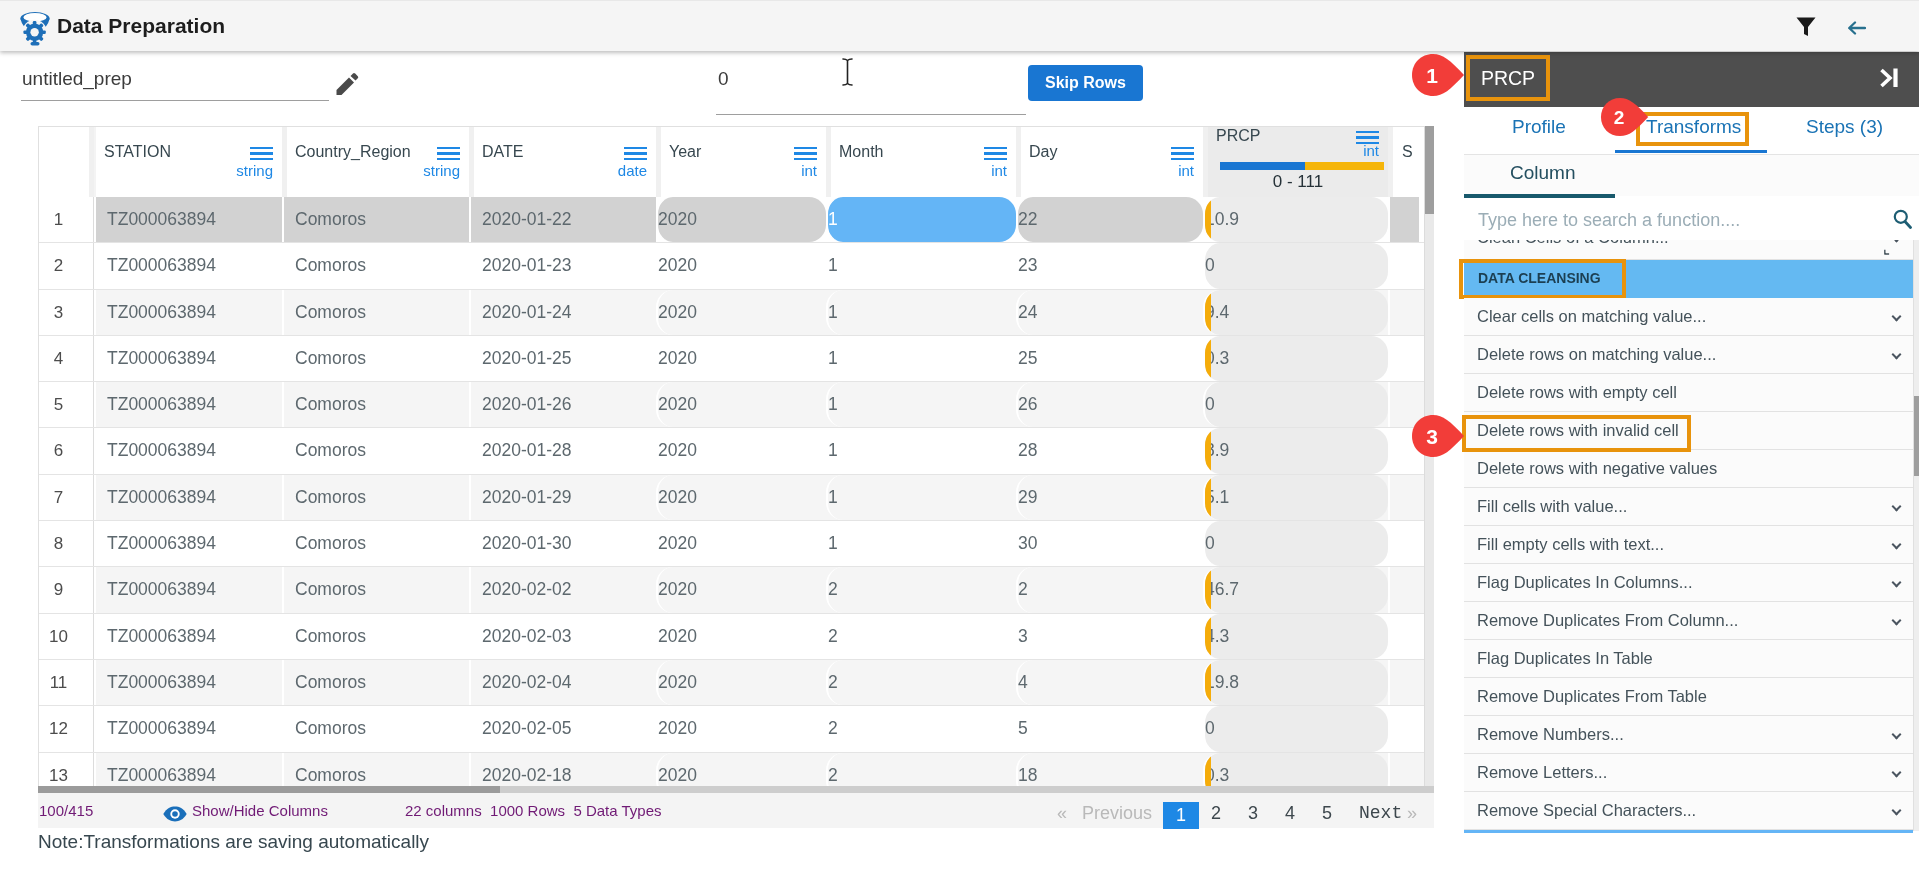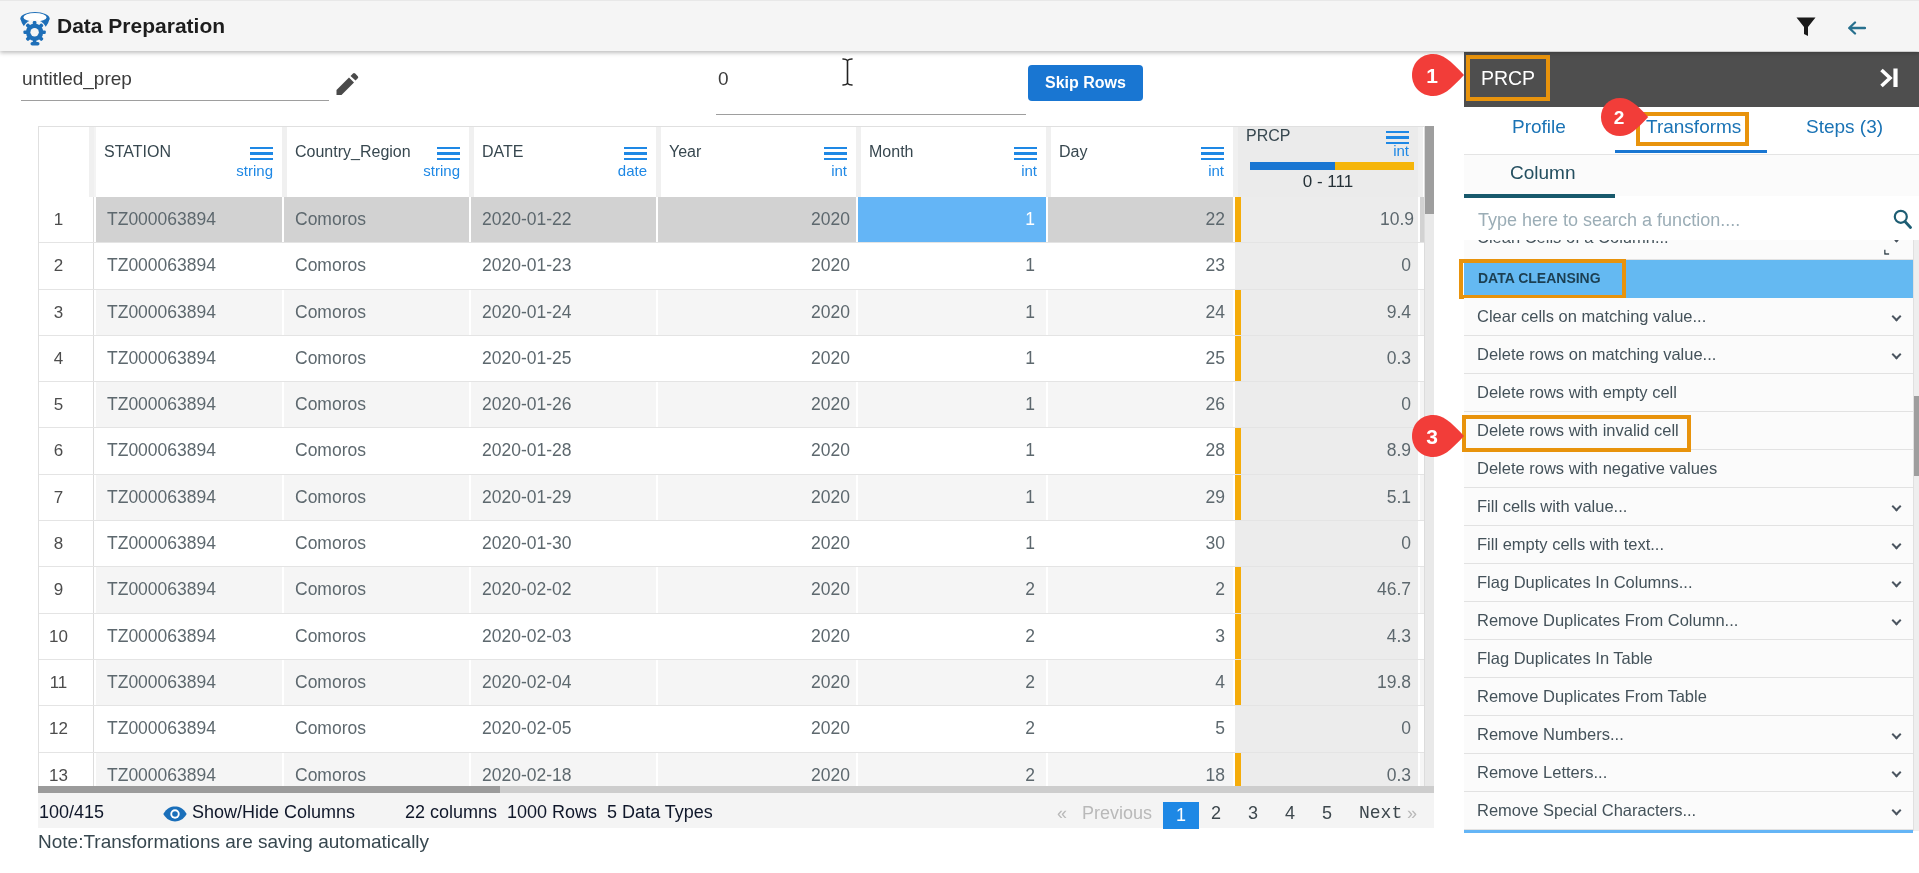--- a/index.html
+++ b/index.html
@@ -27,24 +27,24 @@
     overflow:hidden; border-top:1px solid #e0e0e0; border-left:1px solid #e0e0e0; }
   .trow { display:flex; width:1396px; }
   .hrow { height:70px; background:#fff; }
   .drow { height:46.3px; border-bottom:1px solid #e4e4e4; background:#fff; }
   .drow.odd { background:#f5f5f5; }
   .drow.sel .c { background:#d2d2d2; }
   .cell { flex:none; position:relative; }
   .rn  { width:55px; text-align:center; border-right:1px solid #dcdcdc;
          font-size:17px; color:#4c4c4c; background:#fff; padding-right:15px; }
   .c   { border-left:2px solid #fff; font-size:17.5px; color:#5d686e; overflow:hidden; }
-  .c1 { width:188px; } .c2 { width:187px; } .c3 { width:187px; } .c4 { width:200px; }
+  .c1 { width:188px; } .c2 { width:187px; } .c3 { width:187px; } .c4 { width:170px; }
   .c5 { width:190px; } .c6 { width:187px; } .c7 { width:185px; } .c8 { width:31px; }
   .drow .txt { padding-left:11px; }
-  .drow .num { text-align:right; padding-right:8px; }
+  .drow .num { text-align:left; padding-right:8px;border-radius:17px; }
   .drow .c4.num { padding-right:6px; }
   .drow .c5.num { padding-right:11px; }
   .drow .cell { line-height:45px; }
   .drow .prcp { background:#ececec !important; }
   .drow .prcp.bar::before { content:""; position:absolute; left:0; top:0; width:6px; height:100%; background:#f5ac0a; }
   .mcell-sel { background:#64b5f6 !important; color:#fff !important; }
 
   
   .hrow .cell { border-left:5px solid #f0f0f0; background:#fff; }
   .hrow .rn { border-left:none; border-right:5px solid #f0f0f0; }
@@ -58,21 +58,21 @@
 
   
   #vscroll { position:absolute; left:1424px; top:126px; width:10px; height:660px;
     background:#e9e9e9; border-left:1px solid #dcdcdc; z-index:5; }
   #vthumb  { position:absolute; left:1425px; top:126px; width:9px; height:88px; background:#9e9e9e; z-index:6; }
   #hscroll { position:absolute; left:38px; top:786px; width:1396px; height:7px; background:#cdcdcd; z-index:5; }
   #hthumb  { position:absolute; left:38px; top:786px; width:462px; height:7px; background:#9b9b9b; z-index:6; }
 
   
   #footstrip { position:absolute; left:38px; top:793px; width:1396px; height:35px; background:#f4f4f4; }
-  .flink { position:absolute; top:802px; font-size:18px; color:#0f172a; }
+  .flink { position:absolute; top:802px; font-size:15px; color:#701a75; }
   #note { position:absolute; left:38px; top:831px; font-size:19px; color:#37474f; }
   .pgnum { position:absolute; top:803px; font-size:18px; color:#3d474d; }
   #pg1 { position:absolute; left:1163px; top:802px; width:36px; height:27px; background:#1e88e5;
     color:#fff; font-size:18px; text-align:center; line-height:27px; }
 
   
   #panel { position:absolute; left:1464px; top:52px; width:455px; height:821px; background:#fff; }
   #darkbar { position:absolute; left:1464px; top:52px; width:455px; height:55px; background:#4e4e4e; }
   #prcpbox { position:absolute; left:1466px; top:55px; width:84px; height:46px;
     border:4px solid #e8930c; color:#fff; font-size:19.5px; text-align:center; line-height:38px; }

